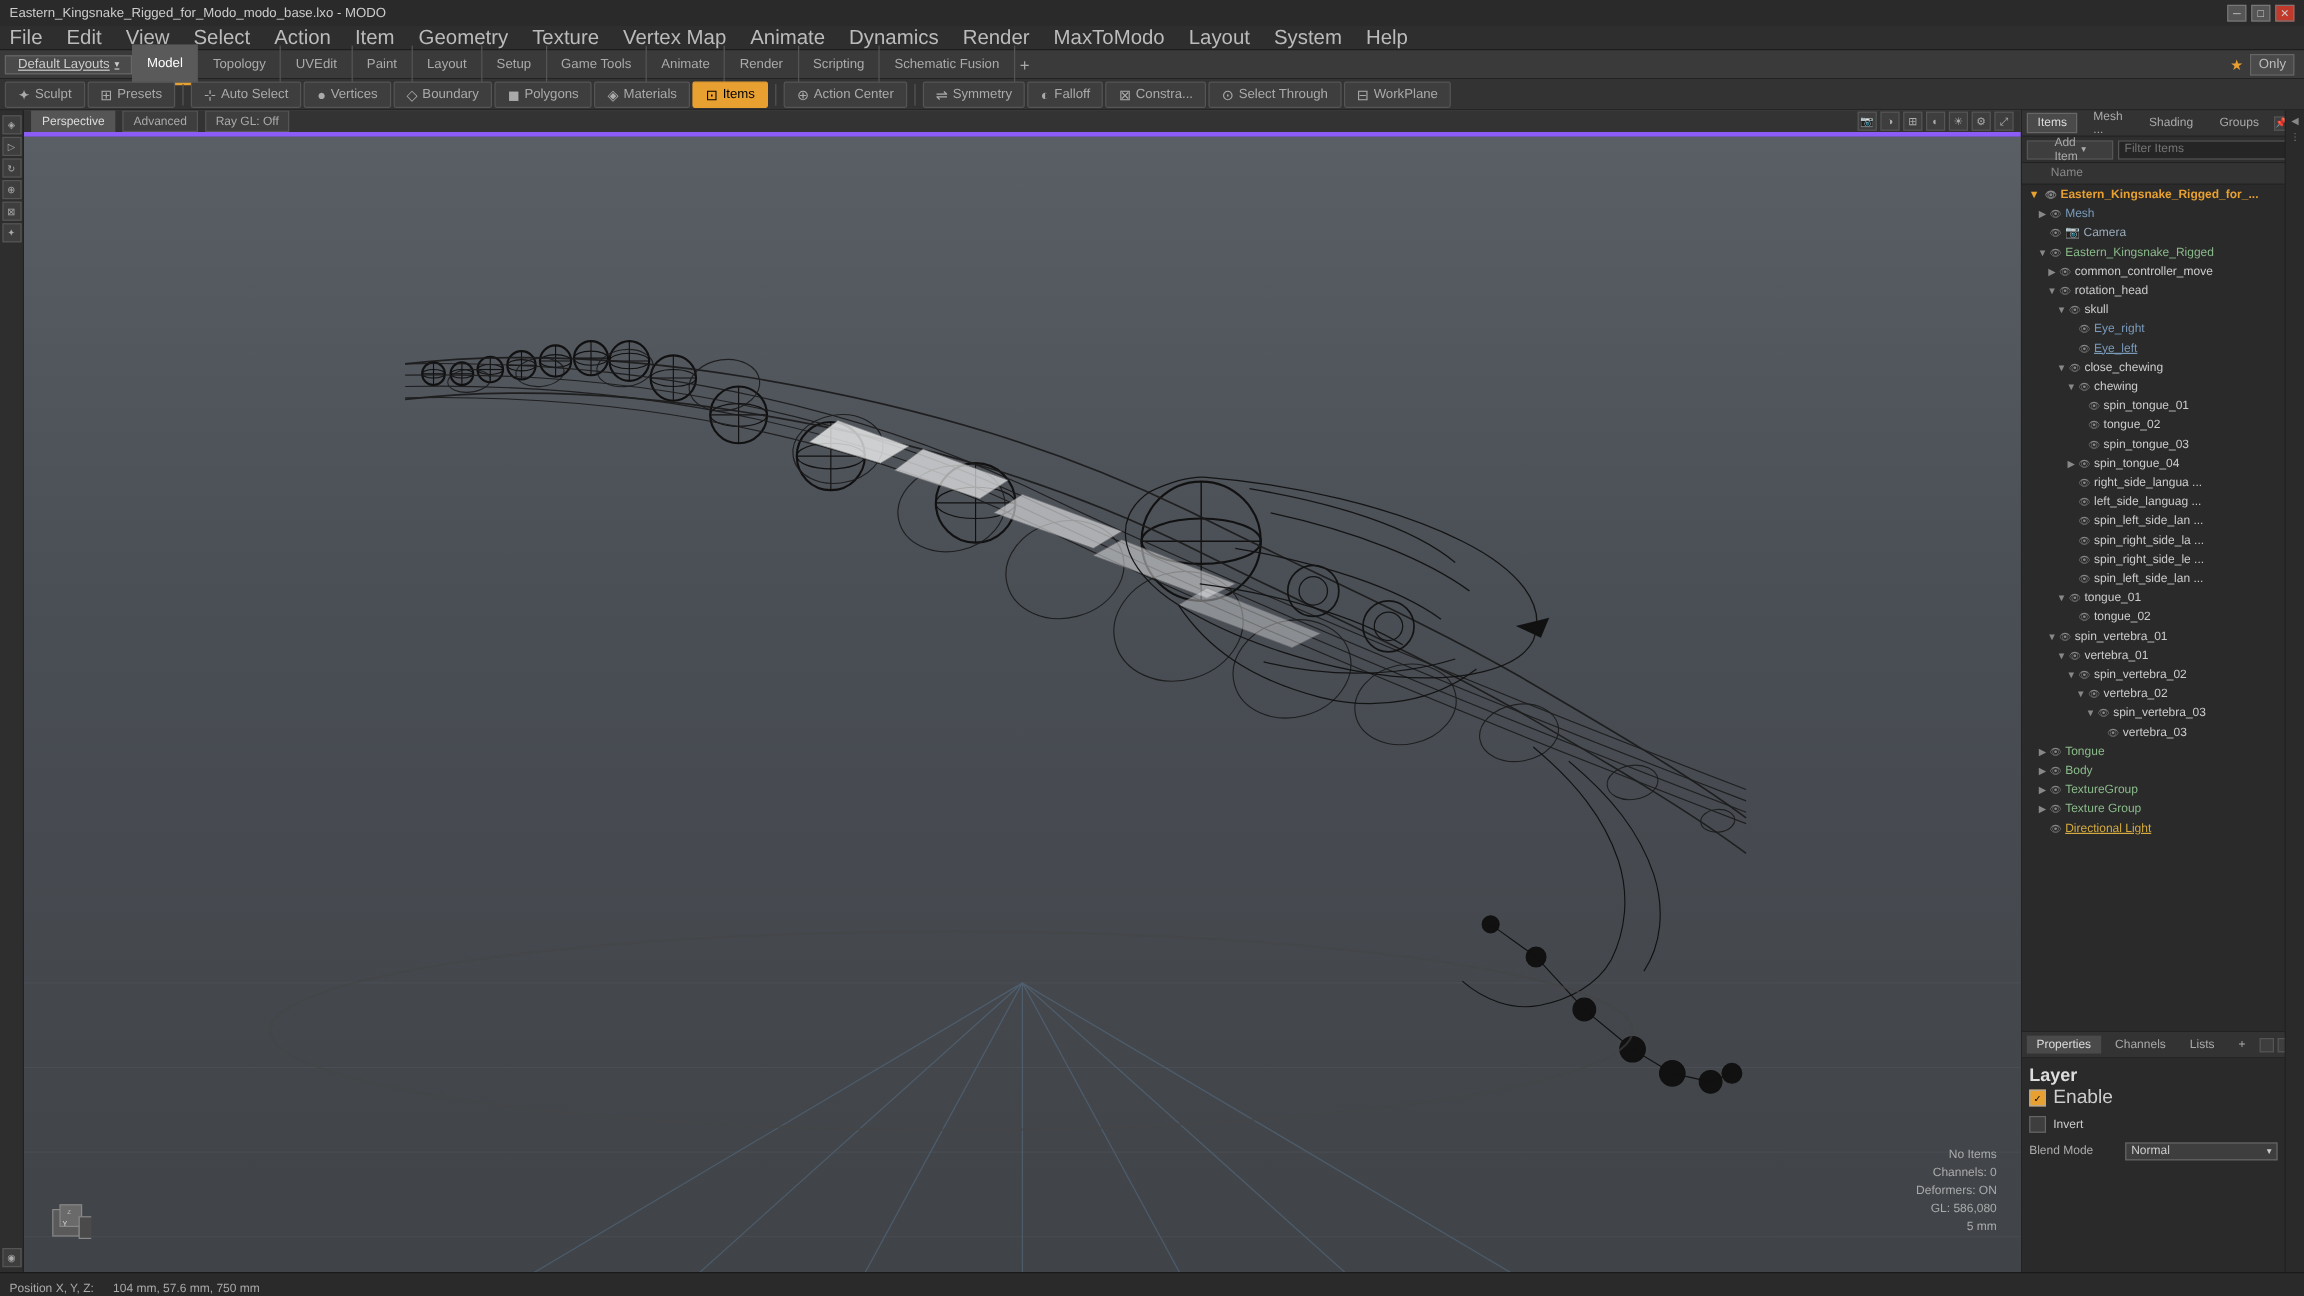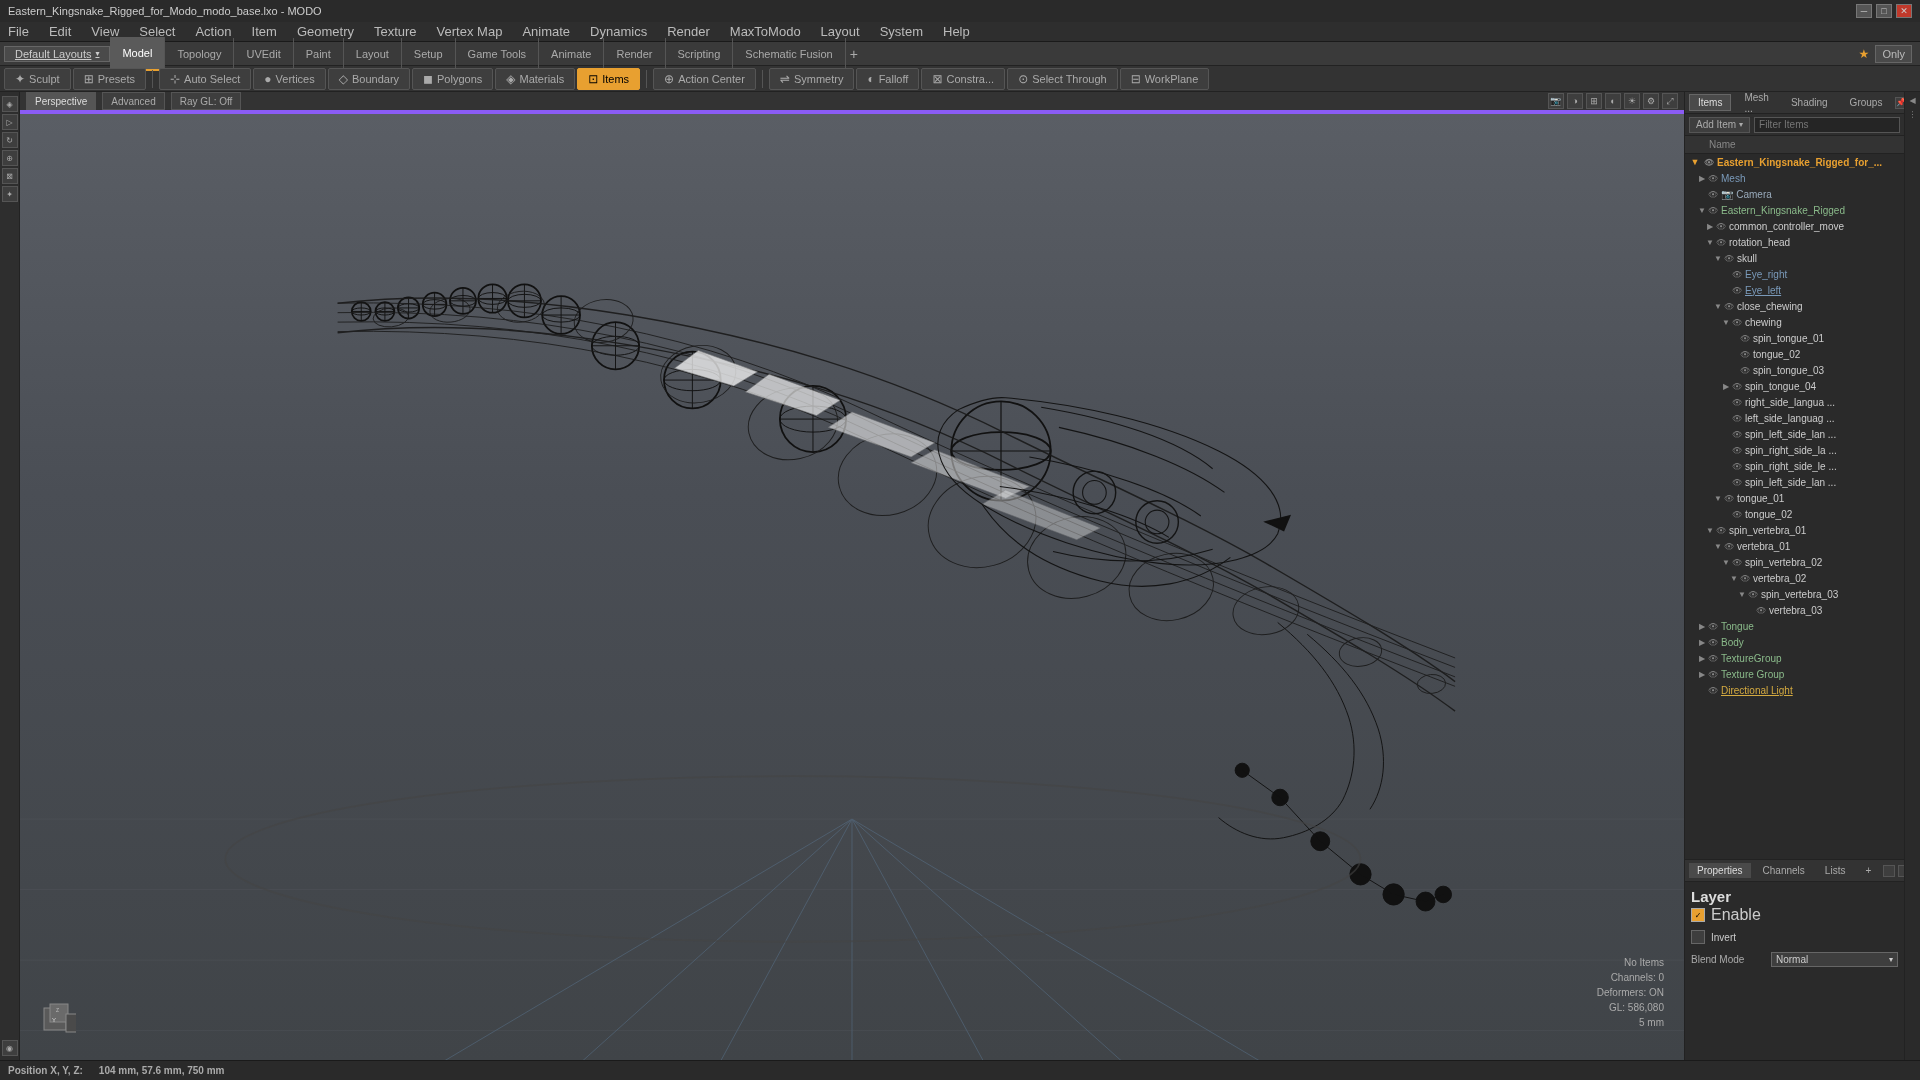--- a/index.html
+++ b/index.html
@@ -21,21 +21,21 @@
     
     #menubar {
       height: 20px;
       background: #2e2e2e;
       display: flex;
       align-items: center;
       padding: 0 4px;
       gap: 12px;
       border-bottom: 1px solid #1a1a1a;
     }
-    .menu-item { font-size: 13px; color: #bbb; cursor: pointer; padding: 2px 4px; text-align: right; }
+    .menu-item { font-size: 17px; color: #bbb; cursor: pointer; padding: 2px 4px; text-align: right; }
 
     
     #toolbar1 {
       height: 24px;
       background: #3a3a3a;
       display: flex;
       align-items: center;
       border-bottom: 1px solid #222;
     }
     .layout-tab {
@@ -181,27 +181,26 @@
       left: 16px;
       width: 40px;
       height: 40px;
     }
 
     
     #statusbar {
       height: 20px;
       background: #2a2a2a;
       display: flex;
-      align-items: center;
+      align-items: flex-end;
       padding: 0 8px;
       gap: 16px;
       border-top: 1px solid #1a1a1a;
       font-size: 10px;
       color: #aaa;
-      font-weight: bold;
     }
 
     
     #viewport-info {
       position: absolute;
       bottom: 30px;
       right: 20px;
       text-align: right;
       font-size: 10px;
       color: #aaa;
@@ -245,21 +244,21 @@
       height: 22px;
       background: #2e2e2e;
       display: flex;
       align-items: center;
       padding: 0 4px;
       gap: 4px;
       border-bottom: 1px solid #222;
     }
     .items-tool-btn {
       height: 16px;
-      padding: 0 6px;
+      padding: 0 22px;
       background: #3e3e3e;
       border: 1px solid #555;
       font-size: 10px;
       color: #aaa;
       cursor: pointer;
       display: flex;
       align-items: center;
     }
     #items-filter {
       height: 16px;

